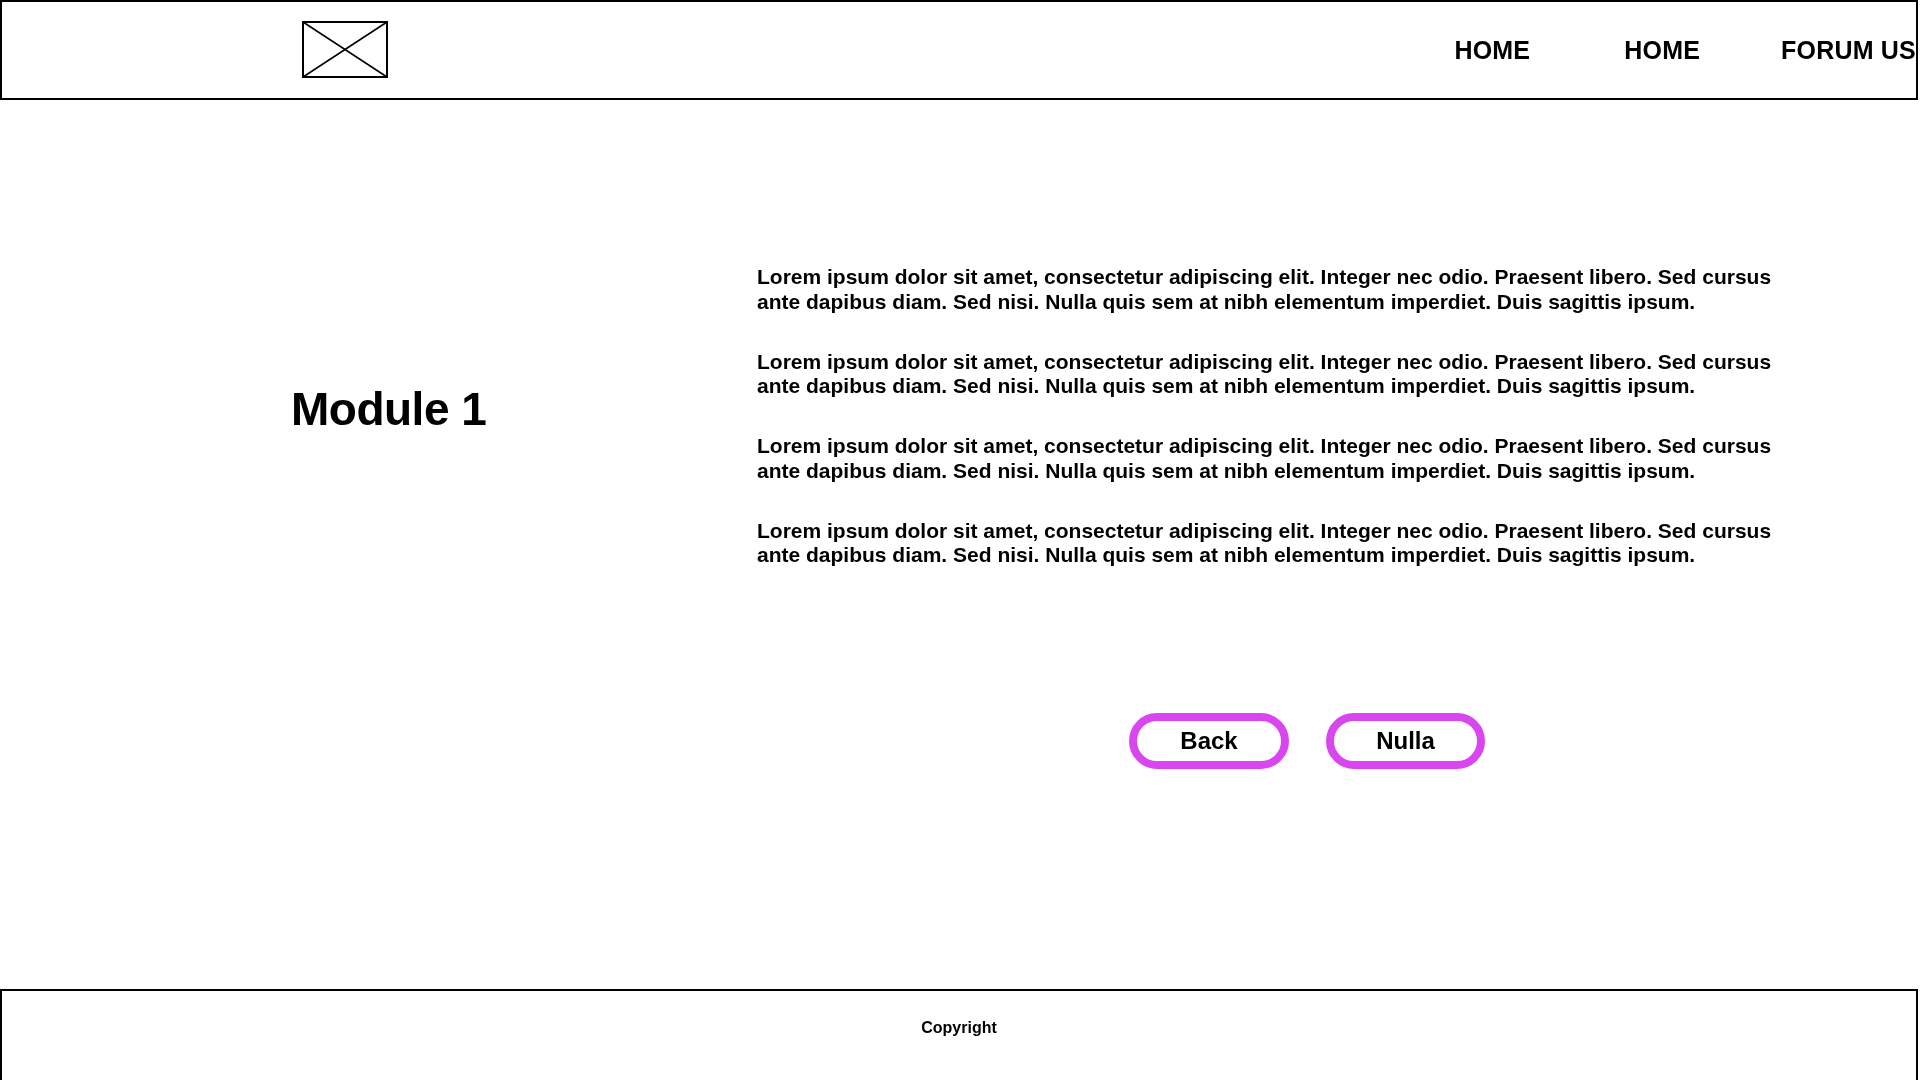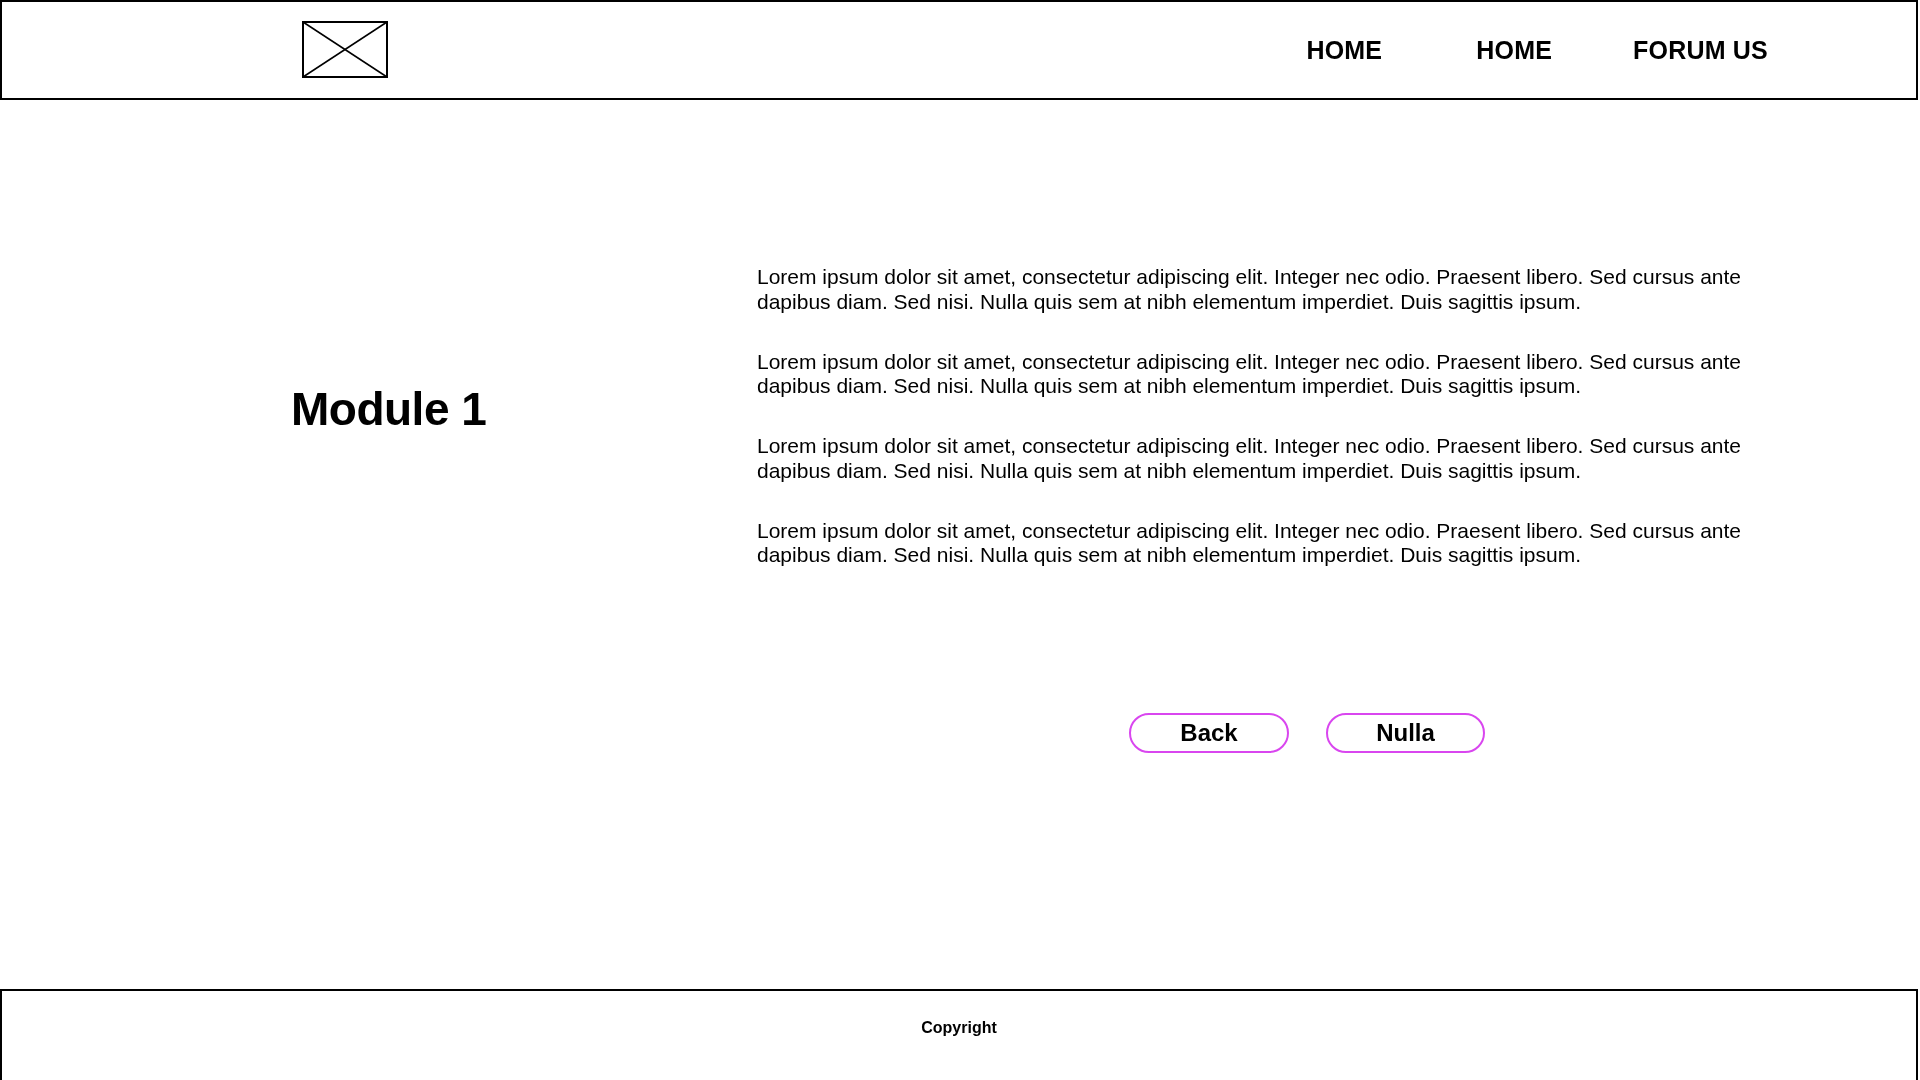--- a/index.html
+++ b/index.html
@@ -46,21 +46,20 @@
     height: 57px;
   }
 
   .main-nav {
     position: absolute;
     right: 0px;
     top: 0px;
     height: 96px;
     display: flex;
     align-items: center;
-    padding-right: 148px;
   }
 
   .nav-item {
     font-size: 25px;
     font-weight: bold;
     letter-spacing: 0.2px;
     color: #000000;
     text-decoration: none;
     white-space: nowrap;
     cursor: pointer;
@@ -98,37 +97,38 @@
     top: 165px;
     width: 1032px;
   }
 
   .article-paragraph {
     font-size: 21px;
     line-height: 24.5px;
     margin: 0 0 35.5px 0;
     color: #000000;
     text-align: left;
+    font-weight: bold;
   }
   .article-paragraph:last-of-type { margin-bottom: 0; }
 
   .button-row {
     position: absolute;
     left: 1129px;
     top: 613px;
     display: flex;
     align-items: center;
   }
 
   .pill-button {
     display: inline-flex;
     align-items: center;
     justify-content: center;
-    height: 40px;
-    border: 2px solid #d946ef;
+    height: 56px;
+    border: 8px solid #d946ef;
     border-radius: 999px;
     background: #ffffff;
     font-family: "Liberation Sans", sans-serif;
     font-size: 24px;
     font-weight: bold;
     color: #000000;
     cursor: pointer;
     padding: 0 10px;
     line-height: 1;
   }

